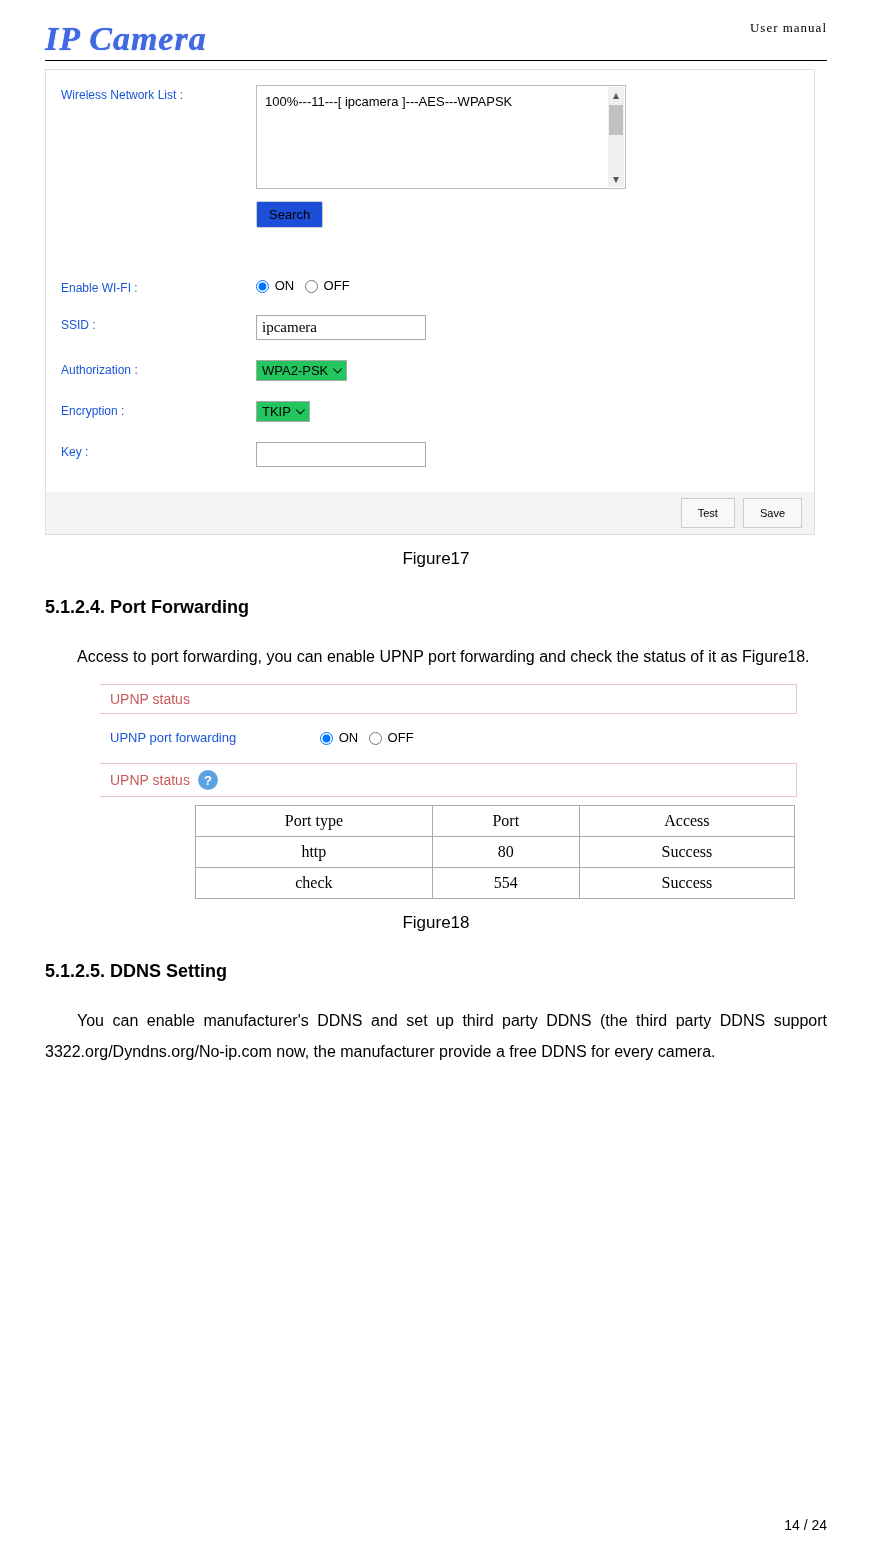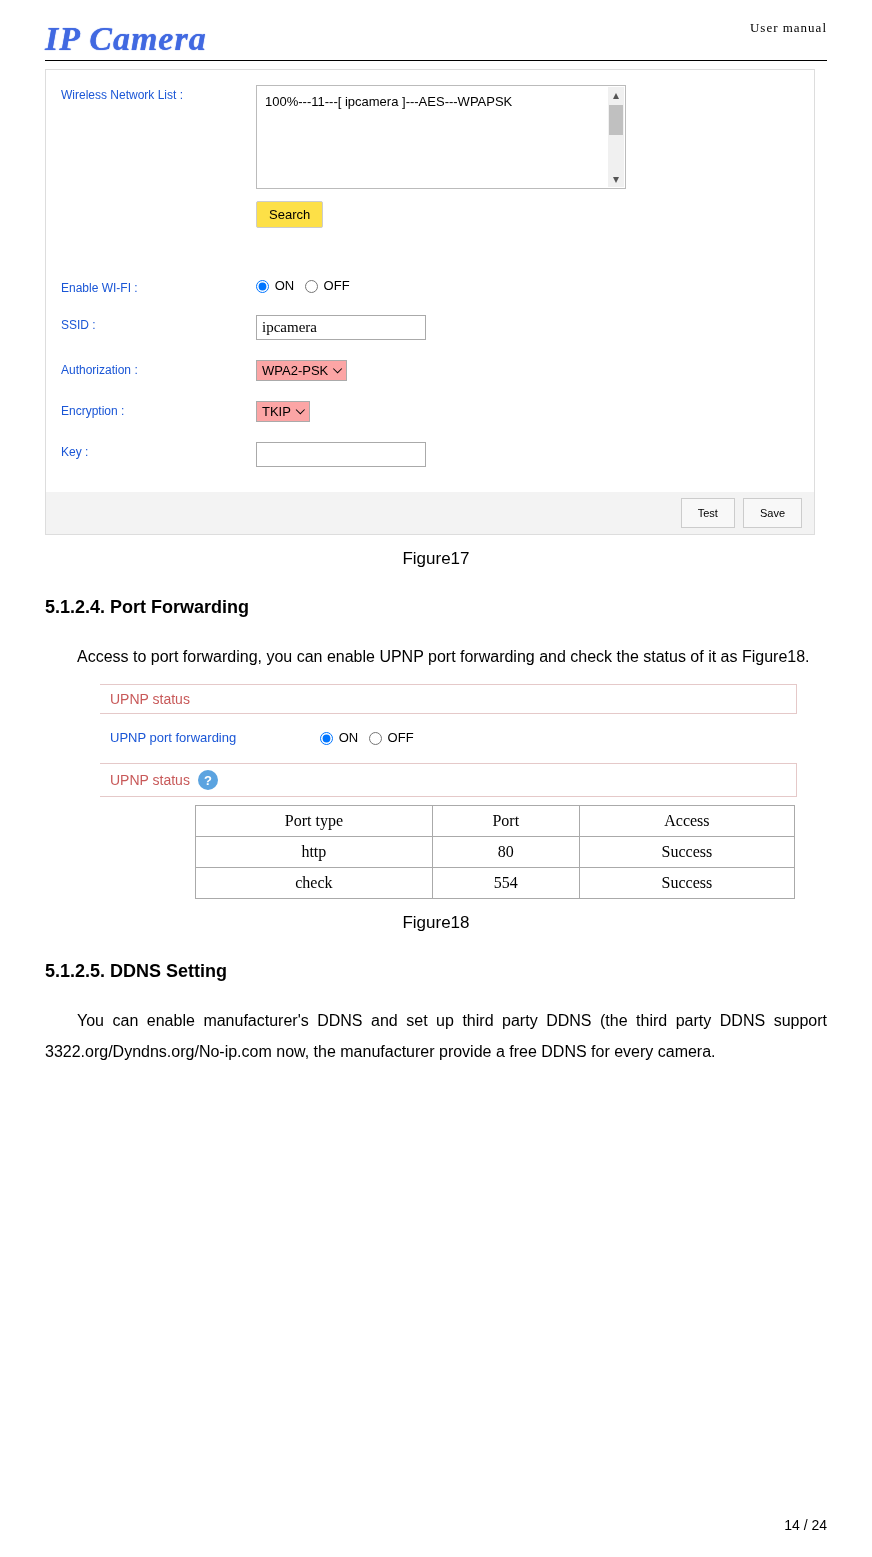--- a/index.html
+++ b/index.html
@@ -76,34 +76,34 @@
     .scroll-thumb {
       position: absolute;
       top: 18px;
       width: 14px;
       height: 30px;
       background: #c0c0c0;
     }
     .btn {
       display: inline-block;
       border: 1px solid #ccc;
-      background: #fde047;
+      background: #1d4ed8;
       padding: 5px 12px;
       font-size: 13px;
       border-radius: 2px;
     }
     .input-text {
       border: 1px solid #aaa;
       padding: 3px 5px;
       font-size: 15px;
       font-family: serif;
     }
     .select-box {
       border: 1px solid #aaa;
-      background: #fca5a5;
+      background: #22c55e;
       padding: 2px 18px 2px 5px;
       font-size: 13px;
       position: relative;
       display: inline-block;
     }
     .select-box::after {
       content: "⌵";
       position: absolute;
       right: 4px;
       top: 1px;

